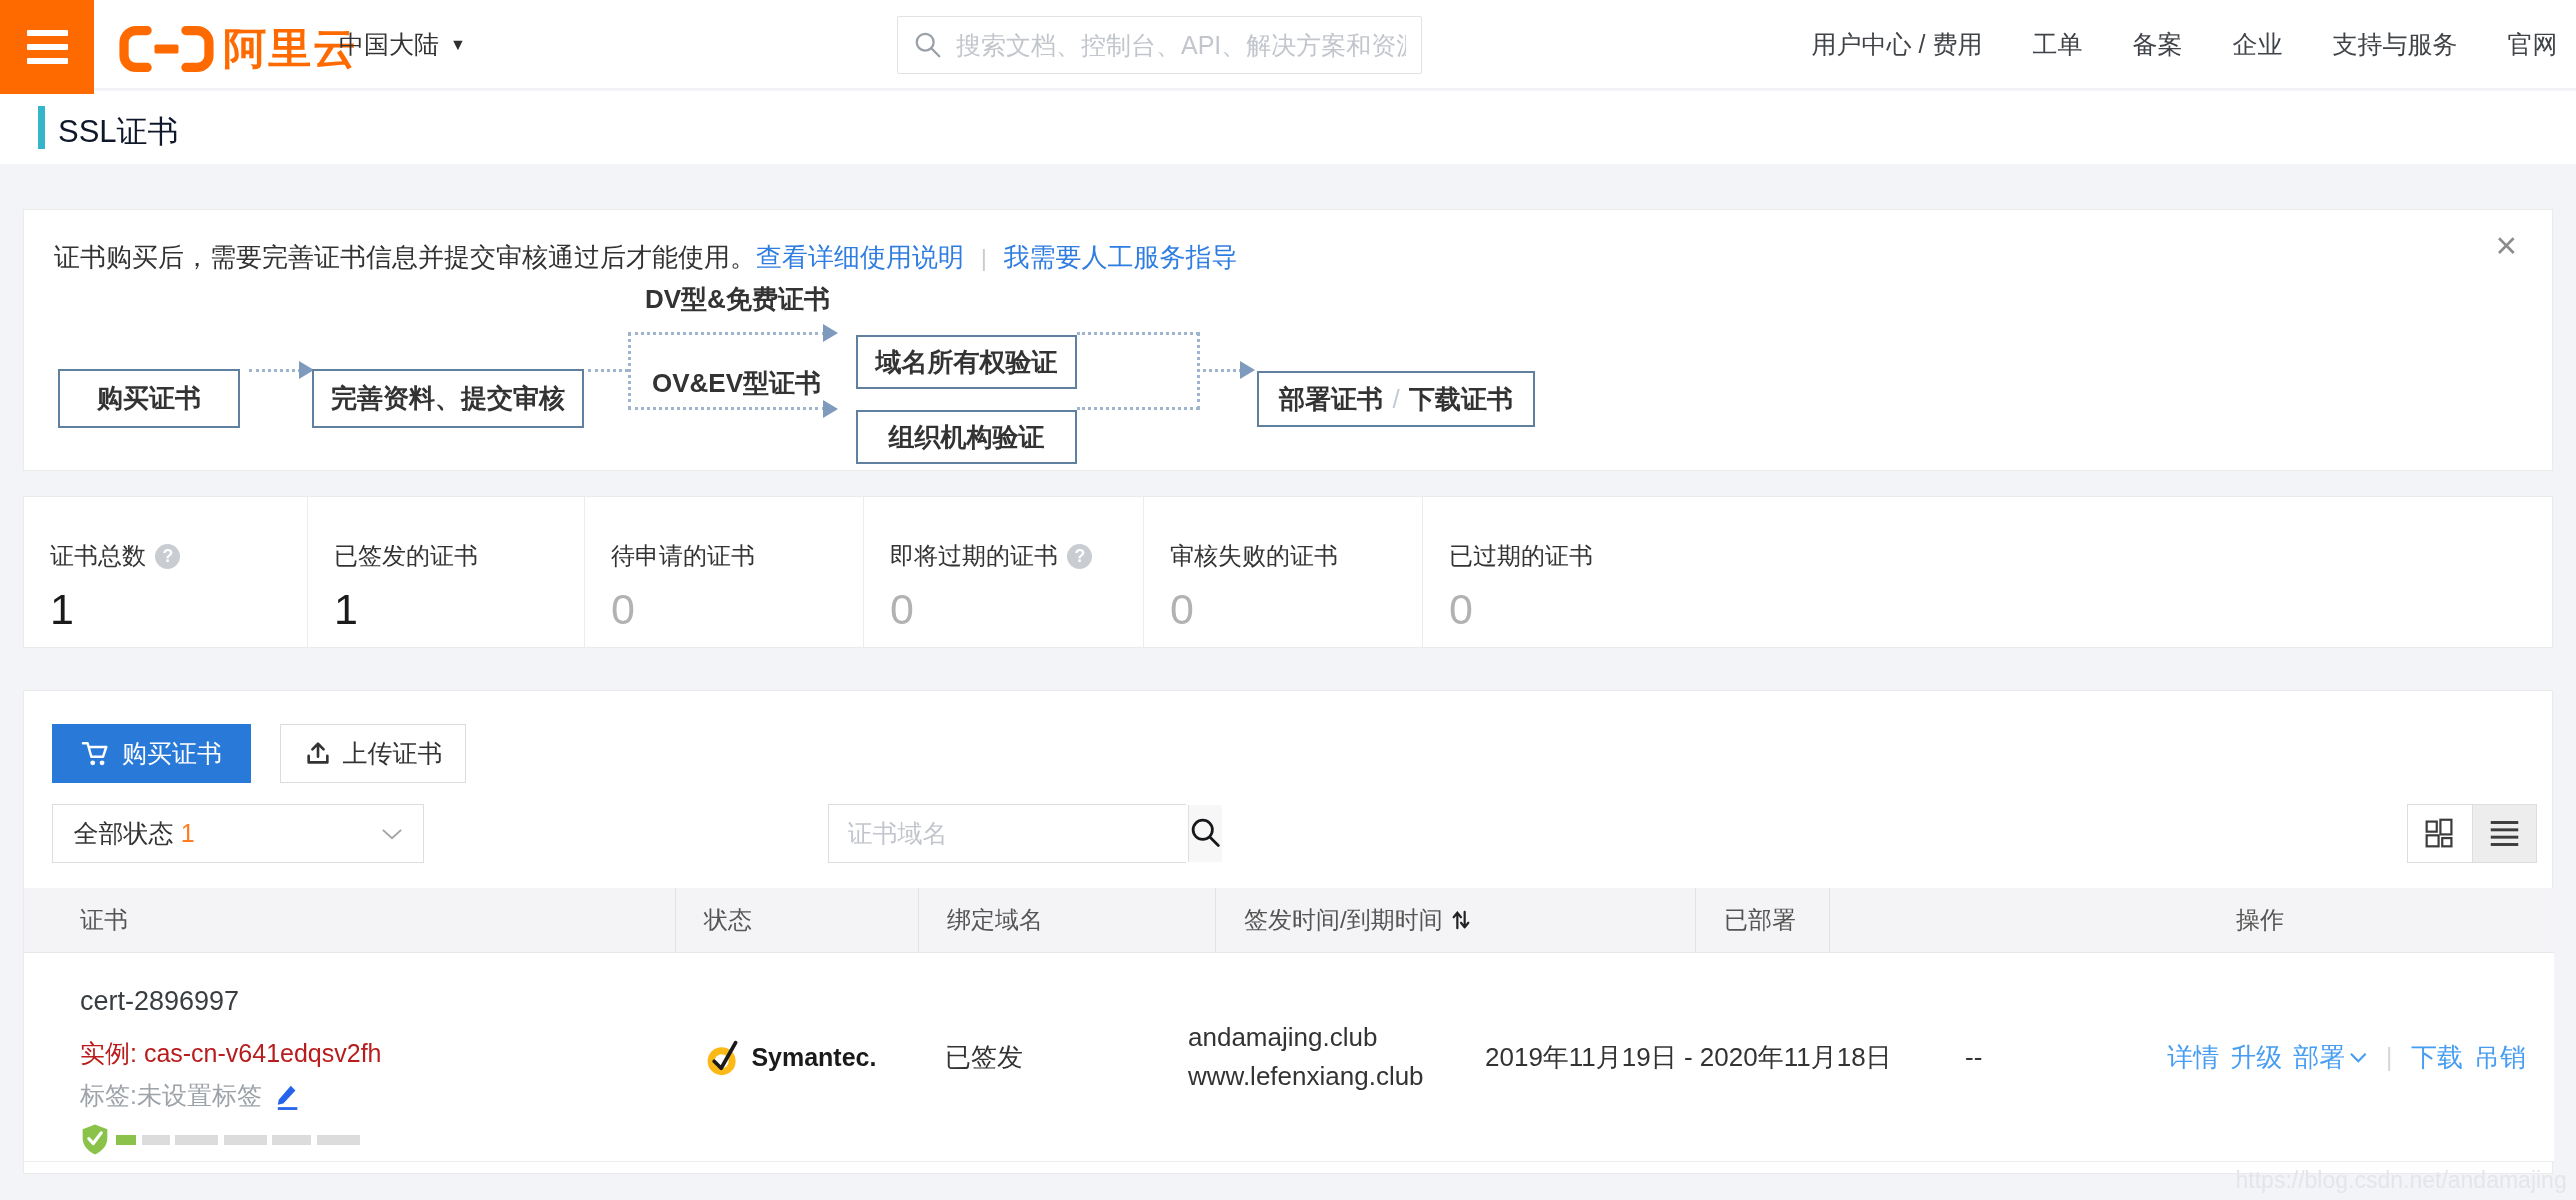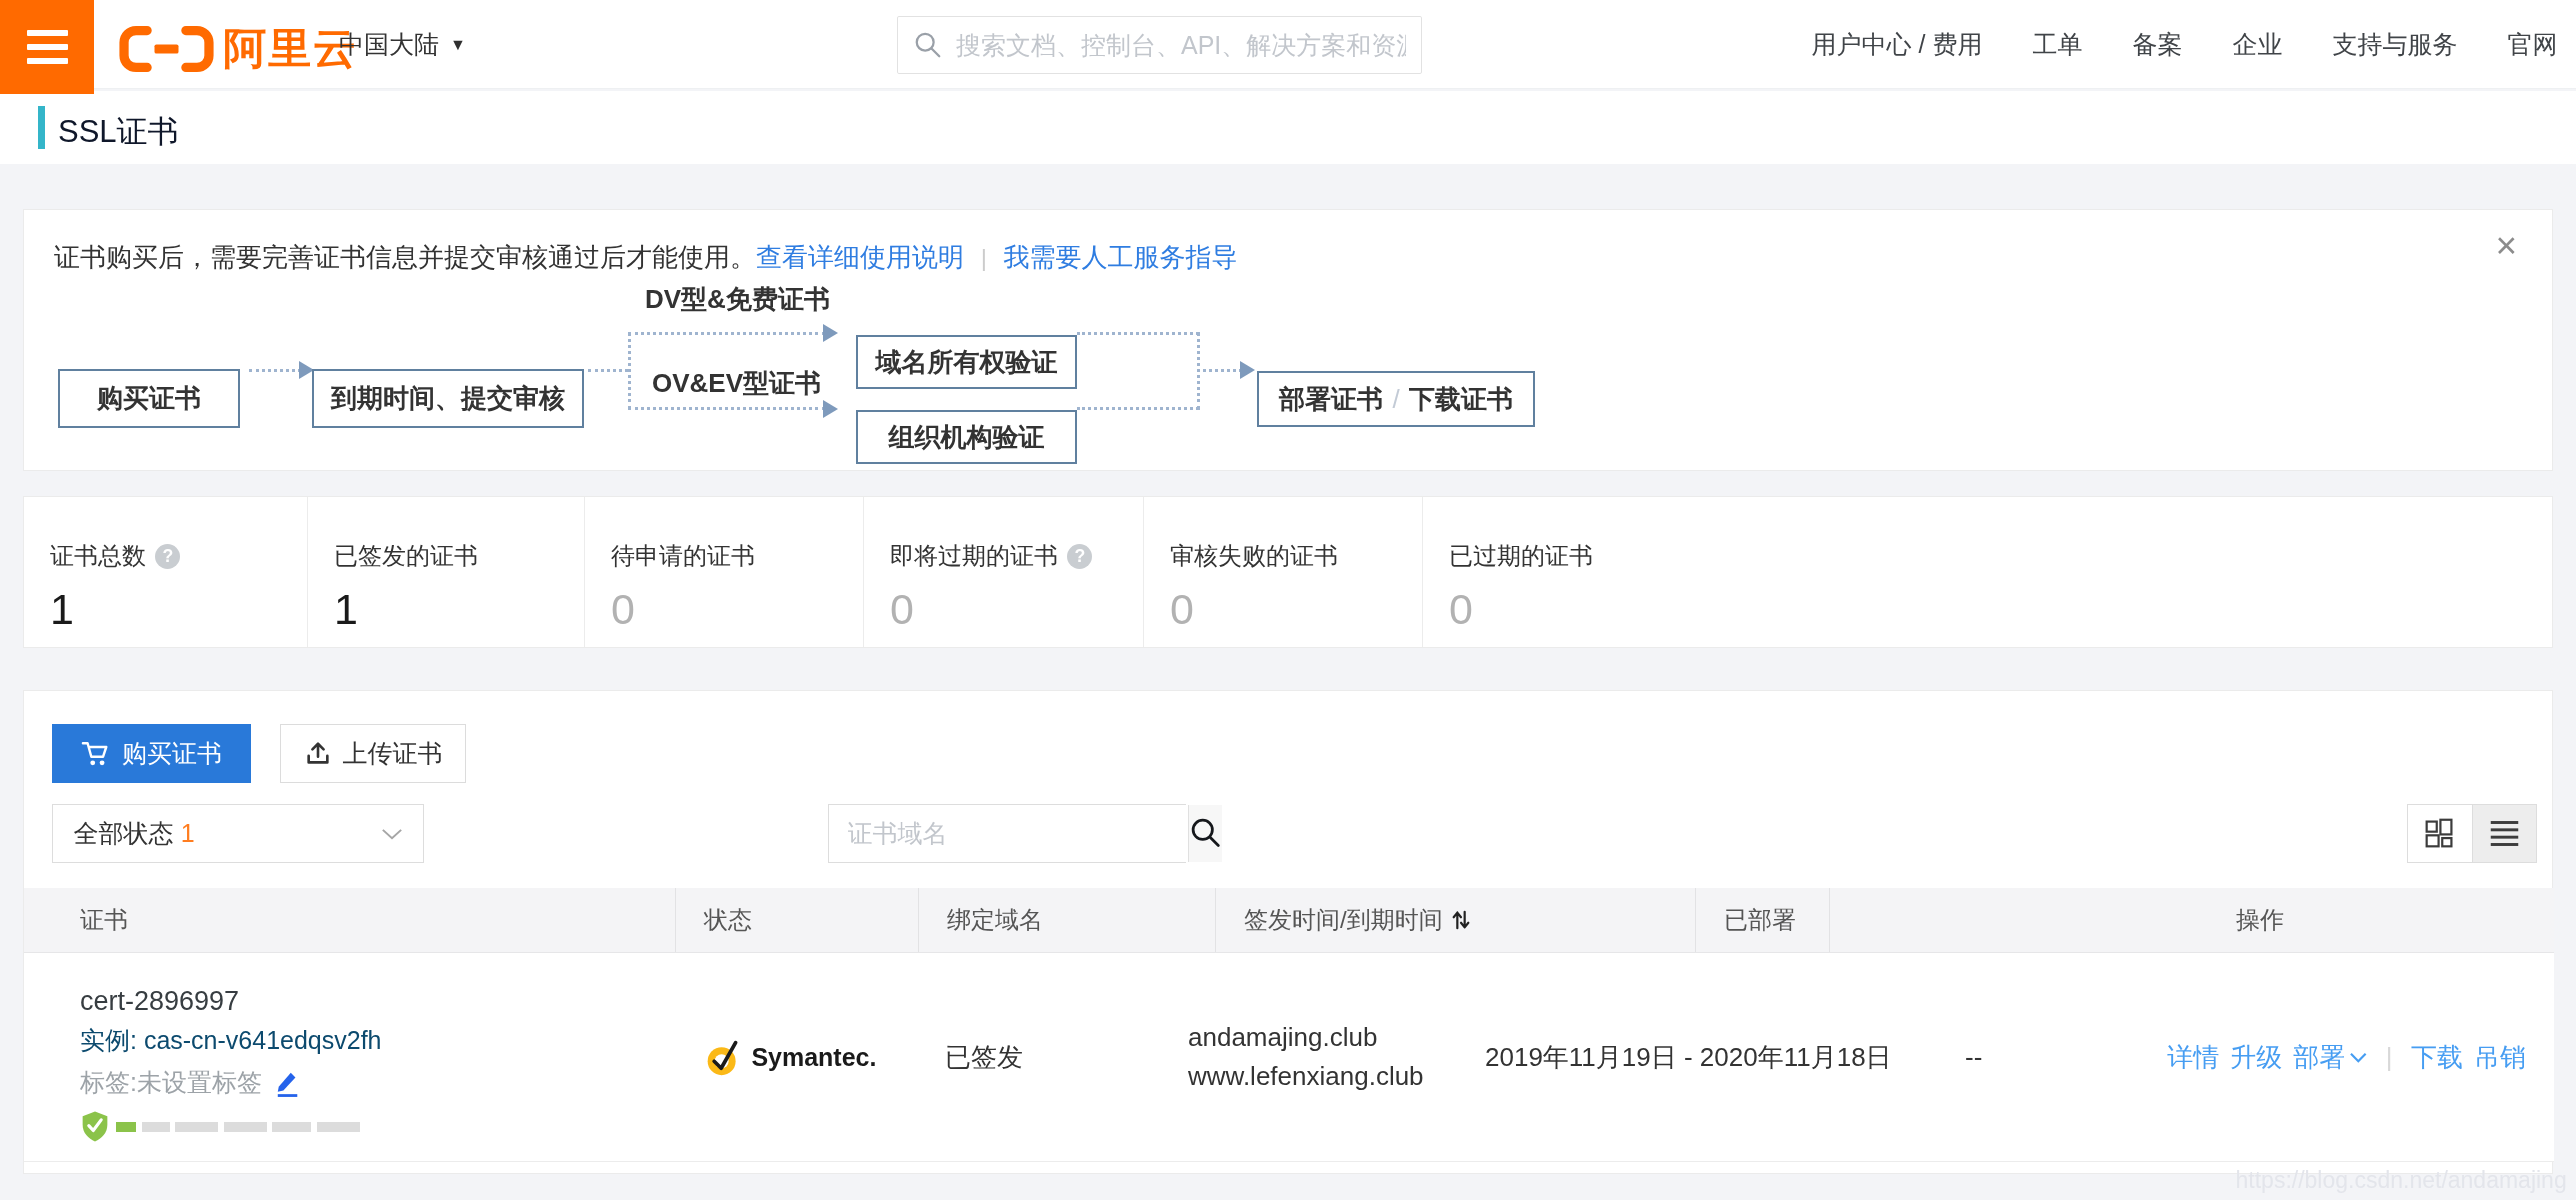--- a/index.html
+++ b/index.html
@@ -103,21 +103,21 @@
           border-bottom:0.9px solid #ececec; }
   .td { display:flex; align-items:center; padding-left:28px; font-size:26px; color:#333; }
   .c1 { width:651px; } .c2 { width:242px; } .c3 { width:243px; } .c4 { width:297px; }
   .c5 { width:480px; } .c6 { width:134px; } .c7 { width:483px; }
   .th.c1 { padding-left:56px; }
   .th.c7, .td.c7 { justify-content:flex-end; padding-right:28px; }
   .sort-icon { margin-left:7.4px; display:flex; align-items:center; cursor:pointer; }
 
   .cert-cell { display:block; padding:33px 0 0 56px; }
   .cert-name { font-size:27px; color:#373d41; }
-  .cert-instance { font-size:25px; color:#0c4a6e; margin-top:7px; }
+  .cert-instance { font-size:25px; color:#b91c1c; margin-top:20px; }
   .cert-tag { font-size:25px; color:#9da3a8; margin-top:9.3px; display:flex; align-items:center; gap:13px; }
   .edit-pencil { cursor:pointer; display:inline-flex; }
   .progress-row { margin-top:11px; display:flex; align-items:center; gap:5.6px; }
   .seg { height:10.2px; background:#dcdcdc; }
   .seg.green { background:#8BC34A; }
 
   .brand-cell { gap:7.4px; }
   .brand-name { font-size:25px; font-weight:bold; color:#1a1a1a; }
   .domains { line-height:1.5; }
   .actions { gap:11px; font-size:26px; }
@@ -176,21 +176,21 @@
       <span>证书购买后，需要完善证书信息并提交审核通过后才能使用。</span>
       <a>查看详细使用说明</a>
       <span class="pipe">|</span>
       <a>我需要人工服务指导</a>
     </div>
     <span class="banner-close">×</span>
 
     <div class="flow-box box-buy">购买证书</div>
     <div class="dash-h" style="left:225px; top:159px; width:52px;"></div>
     <div class="arrow-r" style="left:275px; top:151px;"></div>
-    <div class="flow-box box-submit">到期时间、提交审核</div>
+    <div class="flow-box box-submit">完善资料、提交审核</div>
 
     <div class="dash-h" style="left:564px; top:159px; width:40px;"></div>
     <div class="dash-v" style="left:604px; top:122px; height:78px;"></div>
     <div class="flow-label label-dv">DV型&amp;免费证书</div>
     <div class="flow-label label-ov">OV&amp;EV型证书</div>
     <div class="dash-h" style="left:604px; top:122px; width:197px;"></div>
     <div class="arrow-r" style="left:799px; top:114px;"></div>
     <div class="dash-h" style="left:604px; top:197px; width:197px;"></div>
     <div class="arrow-r" style="left:799px; top:190px;"></div>
 

